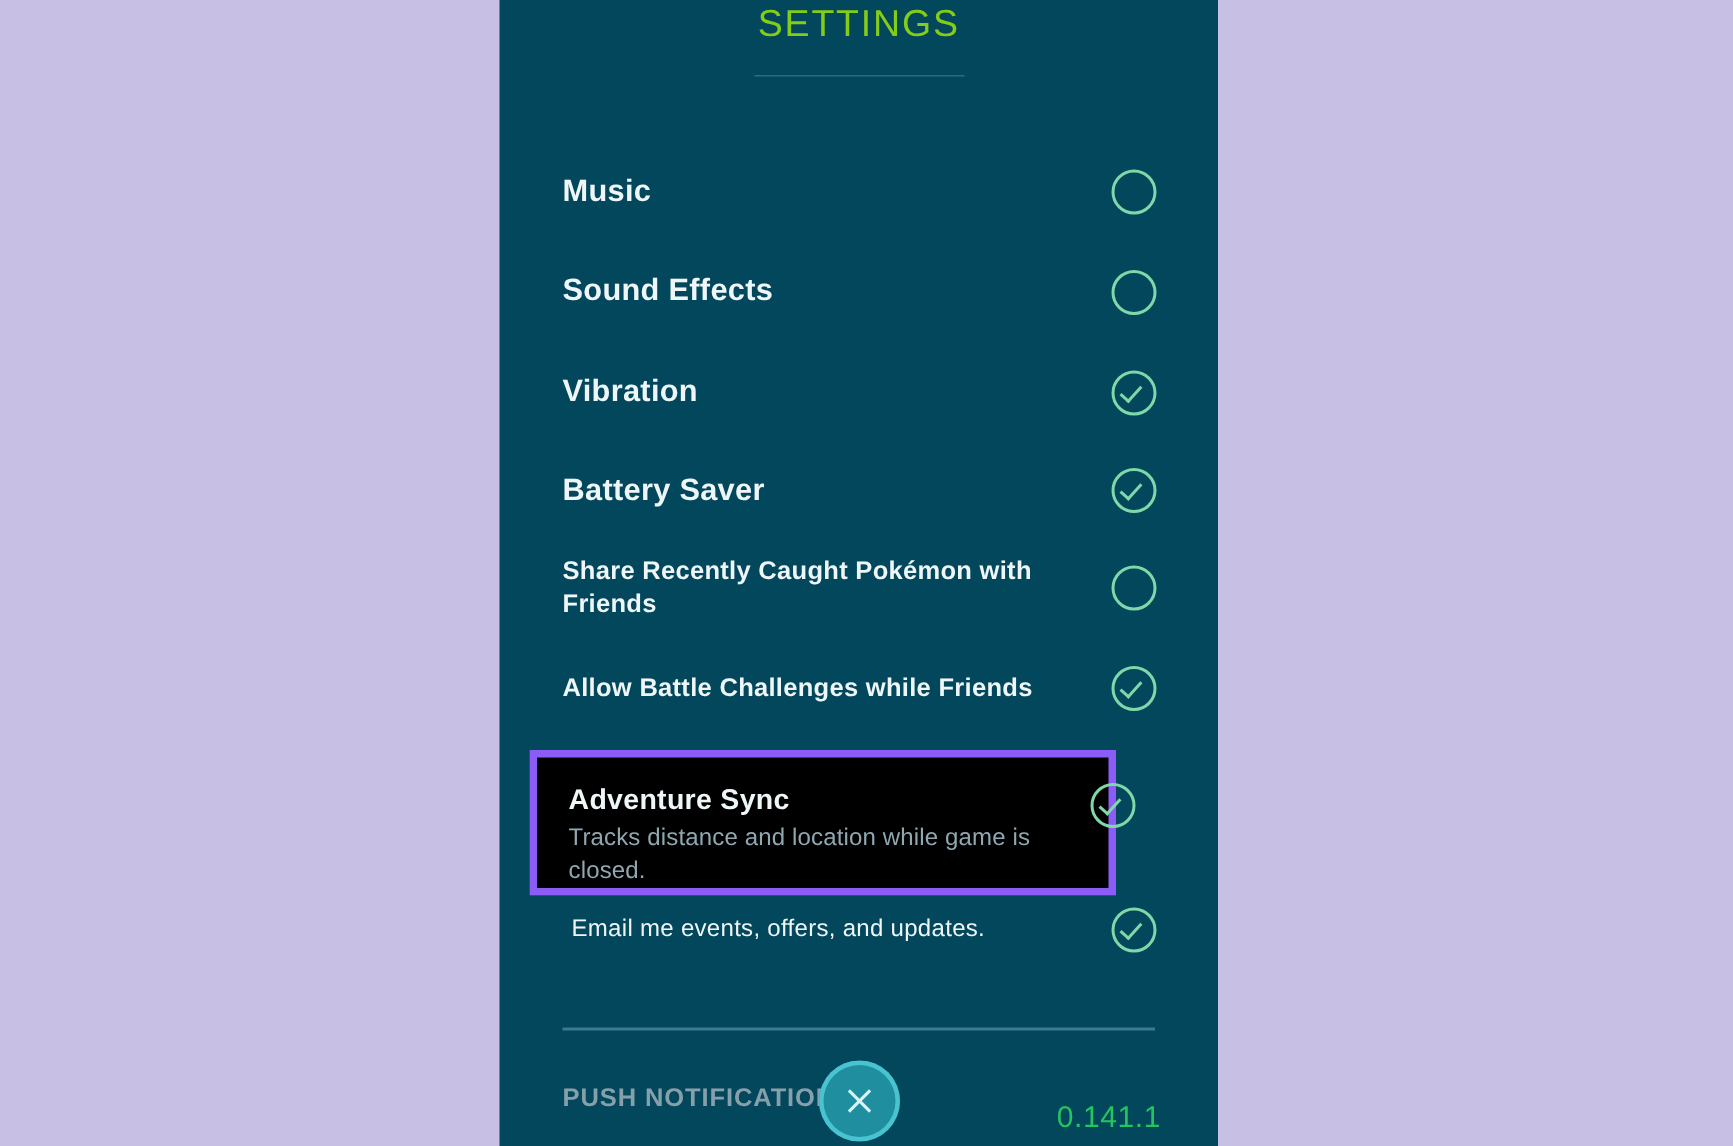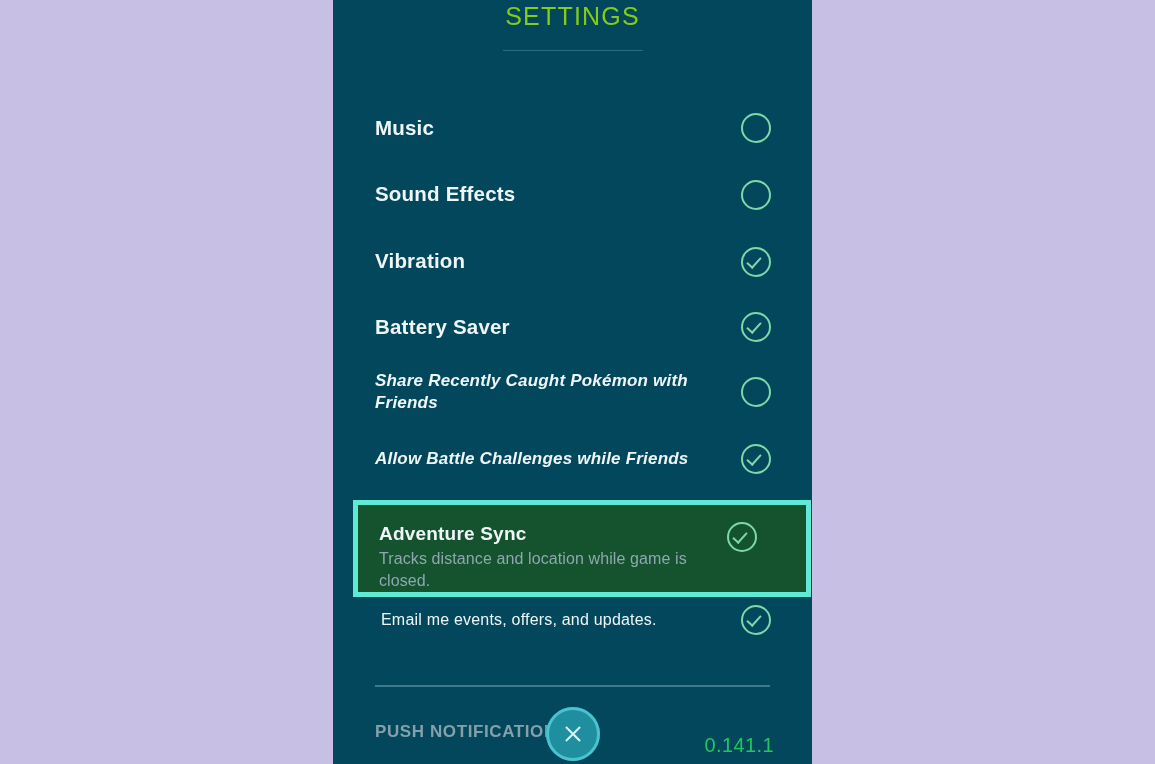--- a/index.html
+++ b/index.html
@@ -78,21 +78,21 @@
     color: #8fa7b1;
     font-size: 16px;
     font-weight: 400;
     line-height: 1.33;
     letter-spacing: 0.1px;
     margin-top: 2px;
   }
 
   
   .size-lg .row-label { font-size: 20.5px; }
-  .size-md .row-label { font-size: 17px; font-style: italic; }
+  .size-md .row-label { font-size: 17px; }
   .size-sm .row-label { font-size: 16px; font-weight: normal; }
 
   
   .row-music        { height: 66px; }
   .row-sound        { height: 67px; }
   .row-vibration    { height: 67px; }
   .row-battery      { height: 64px; }
   .row-share        { height: 66px; align-items: center; }
   .row-battlechal   { height: 67px; }
   .row-email        { height: 62px; margin-top: 97px; padding-left: 48px; }
@@ -118,25 +118,25 @@
     border-width: 0 2px 2px 0;
     transform: rotate(42deg);
     box-sizing: border-box;
   }
 
   
   #adventure-sync-highlight {
     position: absolute;
     left: 20px;
     top: 500px;
-    width: 458px;
+    width: 391px;
     height: 97px;
-    border: 5px solid #5eead4;
-    box-sizing: border-box;
-    background: #14532d;
+    border: 5px solid #8b5cf6;
+    box-sizing: border-box;
+    background: #000000;
   }
   #adventure-sync-row {
     position: absolute;
     left: 0;
     top: 0;
     width: 419px;
     height: 87px;
     display: flex;
     align-items: flex-start;
     justify-content: space-between;

